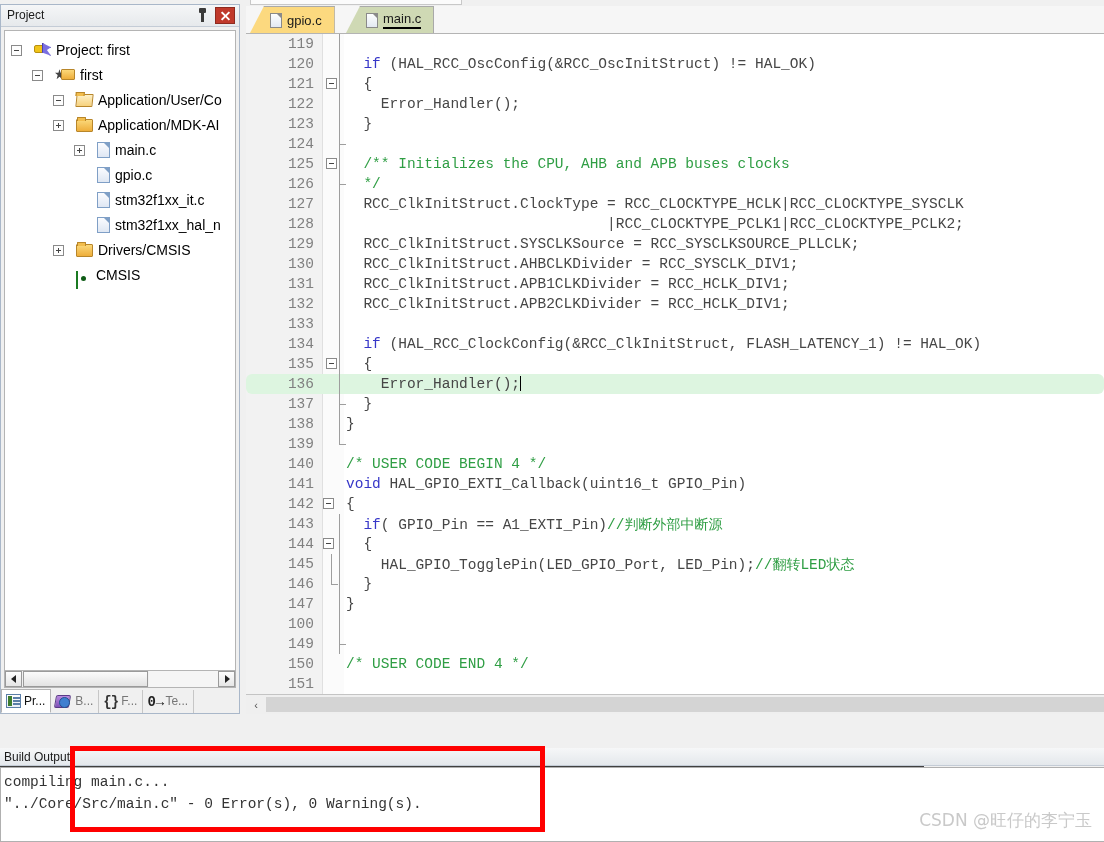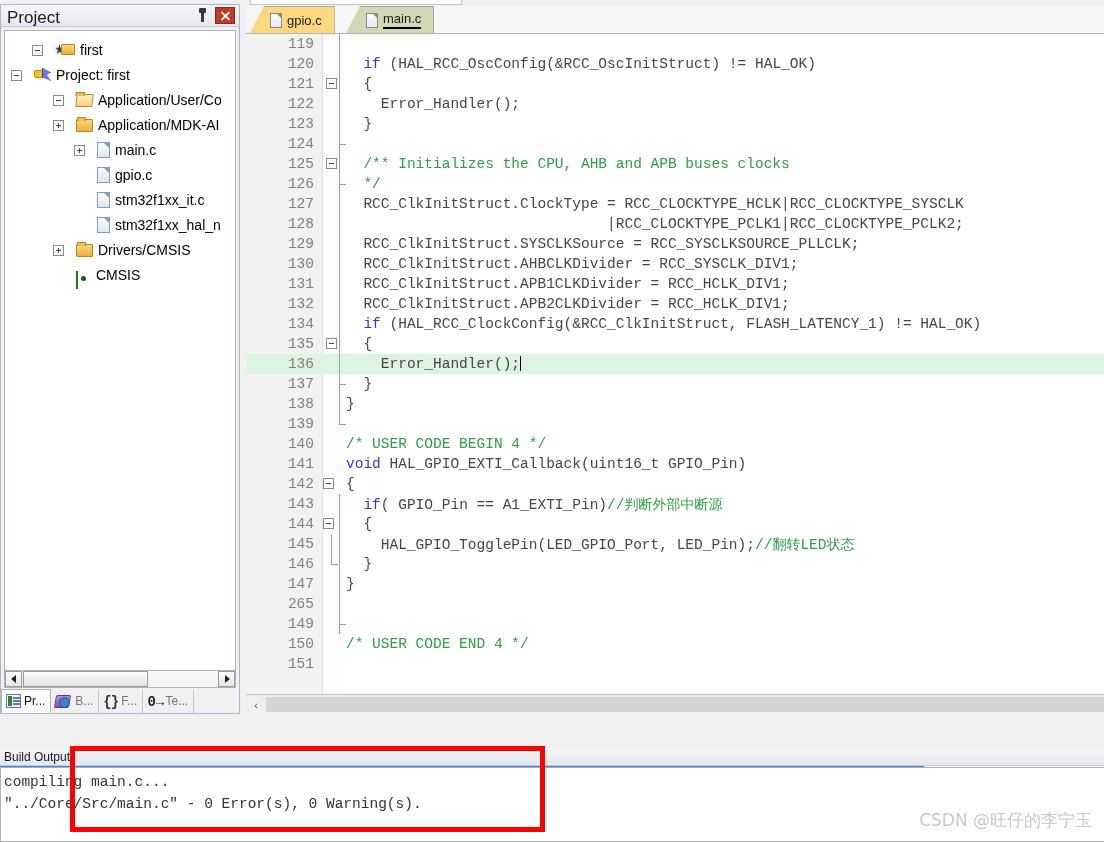--- a/index.html
+++ b/index.html
@@ -33,21 +33,21 @@
     background: #f0f0f0;
     border: 1px solid #a9b7c9;
   }
   .project-titlebar {
     position: relative; height: 22px;
     background: linear-gradient(to bottom, #f5f6f7 0%, #e6e9ec 100%);
     border-bottom: 1px solid #c4ccd6;
   }
   .project-title {
     position: absolute; left: 6px; top: 3px;
-    font-size: 17px; color: #1a1a1a;
+    font-size: 12px; color: #1a1a1a;
     font-family: "Liberation Sans", sans-serif;
   }
   .titlebar-btns {
     position: absolute; right: 4px; top: 2px;
     display: flex; gap: 5px; align-items: center;
   }
   .pin-icon {
     width: 15px; height: 17px; position: relative; cursor: pointer;
   }
   .pin-icon::before {
@@ -269,21 +269,21 @@
   }
   .fold-col {
     position: absolute; left: 76px; top: 0; width: 22px; height: 660px;
     background: #fbfbfb;
     border-left: 1px solid #e0e0e0;
   }
   .code-lines { position: absolute; left: 0; top: 0; width: 858px; }
   .cline {
     position: relative; height: 20px; line-height: 20px; white-space: pre;
   }
-  .cline.hl { background: #ddf5e0; }
+  .cline.hl { background: #ddf5e0; border-radius: 6px; }
   .lnum {
     position: absolute; left: 0; width: 68px; text-align: right;
     color: #808080; font-size: 14.5px;
   }
   .ctext {
     position: absolute; left: 100px; color: #464646;
   }
   .kw   { color: #3737c8; }
   .cmt  { color: #2f9e44; }
   .cmt-cn { color: #2f9e44; font-family: "DejaVu Sans", sans-serif; font-size: 14px; }
@@ -320,21 +320,21 @@
   }
   .ehs-arrow {
     width: 20px; background: #efefef; position: relative; cursor: pointer;
     color: #555; font-size: 11px; display:flex; align-items:center; justify-content:center;
   }
   .ehs-thumb { flex: 1; background: #d4d4d4; margin: 2px 0; }
 
   
   .build-panel {
     position: absolute; left: 0; top: 748px; width: 924px; height: 94px;
-    background: #3b82f6;
+    background: #404040;
     padding-left: 48px;
   }
   .build-title {
     position: absolute; left: 0; top: 0; width: 1104px; height: 18px;
     background: linear-gradient(to bottom,#f6f7f8,#e4e8ec);
     border-bottom: 1px solid #c4ccd6;
     font-size: 12px; color: #1a1a1a; padding: 2px 0 0 4px;
   }
   .build-body {
     position: absolute; left: 0; top: 19px; width: 1104px; height: 75px;
@@ -374,22 +374,22 @@
     <div class="project-titlebar">
       <div class="project-title">Project</div>
       <div class="titlebar-btns">
         <div class="pin-icon"></div>
         <div class="close-btn"></div>
       </div>
     </div>
 
     <div class="tree-area">
       <div class="tree-inner" id="tree-inner">
+          <div class="tree-row"><span style="display:inline-block;width:6px"></span><span class="expander"></span><span class="dots"></span><span class="ic ic-project"><span class="proj-diamond"></span><span class="proj-arrow"></span></span><span class="tree-label">Project: first</span></div>
           <div class="tree-row"><span style="display:inline-block;width:27px"></span><span class="expander"></span><span class="dots"></span><span class="ic ic-target"><span class="target-star"></span><span class="target-folder"></span></span><span class="tree-label">first</span></div>
-          <div class="tree-row"><span style="display:inline-block;width:6px"></span><span class="expander"></span><span class="dots"></span><span class="ic ic-project"><span class="proj-diamond"></span><span class="proj-arrow"></span></span><span class="tree-label">Project: first</span></div>
           <div class="tree-row"><span style="display:inline-block;width:48px"></span><span class="expander"></span><span class="dots"></span><span class="ic ic-folder folder-open"></span><span class="tree-label">Application/User/Co</span></div>
           <div class="tree-row"><span style="display:inline-block;width:48px"></span><span class="expander plus"></span><span class="dots"></span><span class="ic ic-folder folder-closed"></span><span class="tree-label">Application/MDK-AI</span></div>
           <div class="tree-row"><span style="display:inline-block;width:69px"></span><span class="expander plus"></span><span class="dots"></span><span class="ic ic-file file-doc"></span><span class="tree-label">main.c</span></div>
           <div class="tree-row"><span style="display:inline-block;width:69px"></span><span class="expander none"></span><span class="dots"></span><span class="ic ic-file file-doc"></span><span class="tree-label">gpio.c</span></div>
           <div class="tree-row"><span style="display:inline-block;width:69px"></span><span class="expander none"></span><span class="dots"></span><span class="ic ic-file file-doc"></span><span class="tree-label">stm32f1xx_it.c</span></div>
           <div class="tree-row"><span style="display:inline-block;width:69px"></span><span class="expander none"></span><span class="dots"></span><span class="ic ic-file file-doc"></span><span class="tree-label">stm32f1xx_hal_n</span></div>
           <div class="tree-row"><span style="display:inline-block;width:48px"></span><span class="expander plus"></span><span class="dots"></span><span class="ic ic-folder folder-closed"></span><span class="tree-label">Drivers/CMSIS</span></div>
           <div class="tree-row"><span style="display:inline-block;width:48px"></span><span class="expander none"></span><span class="dots"></span><span class="ic ic-cmsis"><span class="cmsis-diamond"></span></span><span class="tree-label">CMSIS</span></div>
         </div>
     </div>
@@ -444,35 +444,36 @@
           <div class="cline"><span class="lnum">123</span><span class="foldline2"></span><span class="foldline" style="left:93px"></span><span class="ctext">  }</span></div>
           <div class="cline"><span class="lnum">124</span><span class="foldline2"></span><span class="foldend" style="left:93px"></span><span class="ctext"></span></div>
           <div class="cline"><span class="lnum">125</span><span class="foldline2"></span><span class="foldbox"></span><span class="ctext">  <span class="cmt">/** Initializes the CPU, AHB and APB buses clocks</span></span></div>
           <div class="cline"><span class="lnum">126</span><span class="foldline2"></span><span class="foldend" style="left:93px"></span><span class="ctext">  <span class="cmt">*/</span></span></div>
           <div class="cline"><span class="lnum">127</span><span class="foldline2"></span><span class="ctext">  RCC_ClkInitStruct.ClockType = RCC_CLOCKTYPE_HCLK|RCC_CLOCKTYPE_SYSCLK</span></div>
           <div class="cline"><span class="lnum">128</span><span class="foldline2"></span><span class="ctext">                              |RCC_CLOCKTYPE_PCLK1|RCC_CLOCKTYPE_PCLK2;</span></div>
           <div class="cline"><span class="lnum">129</span><span class="foldline2"></span><span class="ctext">  RCC_ClkInitStruct.SYSCLKSource = RCC_SYSCLKSOURCE_PLLCLK;</span></div>
           <div class="cline"><span class="lnum">130</span><span class="foldline2"></span><span class="ctext">  RCC_ClkInitStruct.AHBCLKDivider = RCC_SYSCLK_DIV1;</span></div>
           <div class="cline"><span class="lnum">131</span><span class="foldline2"></span><span class="ctext">  RCC_ClkInitStruct.APB1CLKDivider = RCC_HCLK_DIV1;</span></div>
           <div class="cline"><span class="lnum">132</span><span class="foldline2"></span><span class="ctext">  RCC_ClkInitStruct.APB2CLKDivider = RCC_HCLK_DIV1;</span></div>
+          <div class="cline"><span class="lnum">133</span><span class="foldline2"></span><span class="ctext"></span></div>
           <div class="cline"><span class="lnum">134</span><span class="foldline2"></span><span class="ctext">  <span class="kw">if</span> (HAL_RCC_ClockConfig(&amp;RCC_ClkInitStruct, FLASH_LATENCY_1) != HAL_OK)</span></div>
           <div class="cline"><span class="lnum">135</span><span class="foldline2"></span><span class="foldbox"></span><span class="ctext">  {</span></div>
           <div class="cline hl"><span class="lnum">136</span><span class="foldline2"></span><span class="foldline" style="left:93px"></span><span class="ctext">    Error_Handler();<span class="caret"></span></span></div>
           <div class="cline"><span class="lnum">137</span><span class="foldline2"></span><span class="foldend" style="left:93px"></span><span class="ctext">  }</span></div>
           <div class="cline"><span class="lnum">138</span><span class="foldline2"></span><span class="ctext">}</span></div>
           <div class="cline"><span class="lnum">139</span><span class="foldend2"></span><span class="ctext"></span></div>
           <div class="cline"><span class="lnum">140</span><span class="ctext"><span class="cmt">/* USER CODE BEGIN 4 */</span></span></div>
           <div class="cline"><span class="lnum">141</span><span class="ctext"><span class="kw">void</span> HAL_GPIO_EXTI_Callback(uint16_t GPIO_Pin)</span></div>
           <div class="cline"><span class="lnum">142</span><span class="foldbox" style="left:77px"></span><span class="ctext">{</span></div>
           <div class="cline"><span class="lnum">143</span><span class="foldline2"></span><span class="foldline" style="left:93px"></span><span class="ctext">  <span class="kw">if</span>( GPIO_Pin == A1_EXTI_Pin)<span class="cmt">//</span><span class="cmt-cn">判断外部中断源</span></span></div>
           <div class="cline"><span class="lnum">144</span><span class="foldline2"></span><span class="foldbox" style="left:77px"></span><span class="ctext">  {</span></div>
           <div class="cline"><span class="lnum">145</span><span class="foldline2"></span><span class="foldline" style="left:85px"></span><span class="ctext">    HAL_GPIO_TogglePin(LED_GPIO_Port, LED_Pin);<span class="cmt">//</span><span class="cmt-cn">翻转</span><span class="cmt">LED</span><span class="cmt-cn">状态</span></span></div>
           <div class="cline"><span class="lnum">146</span><span class="foldline2"></span><span class="foldend" style="left:85px"></span><span class="ctext">  }</span></div>
           <div class="cline"><span class="lnum">147</span><span class="foldline2"></span><span class="foldline" style="left:93px"></span><span class="ctext">}</span></div>
-          <div class="cline"><span class="lnum">265</span><span class="foldline2"></span><span class="foldline" style="left:93px"></span><span class="ctext"></span></div>
+          <div class="cline"><span class="lnum">100</span><span class="foldline2"></span><span class="foldline" style="left:93px"></span><span class="ctext"></span></div>
           <div class="cline"><span class="lnum">149</span><span class="foldline2"></span><span class="foldend" style="left:93px"></span><span class="ctext"></span></div>
           <div class="cline"><span class="lnum">150</span><span class="ctext"><span class="cmt">/* USER CODE END 4 */</span></span></div>
           <div class="cline"><span class="lnum">151</span><span class="ctext"></span></div>
         </div>
     </div>
 
     <div class="editor-hscroll">
       <div class="ehs-arrow">‹</div>
       <div class="ehs-thumb"></div>
     </div>

